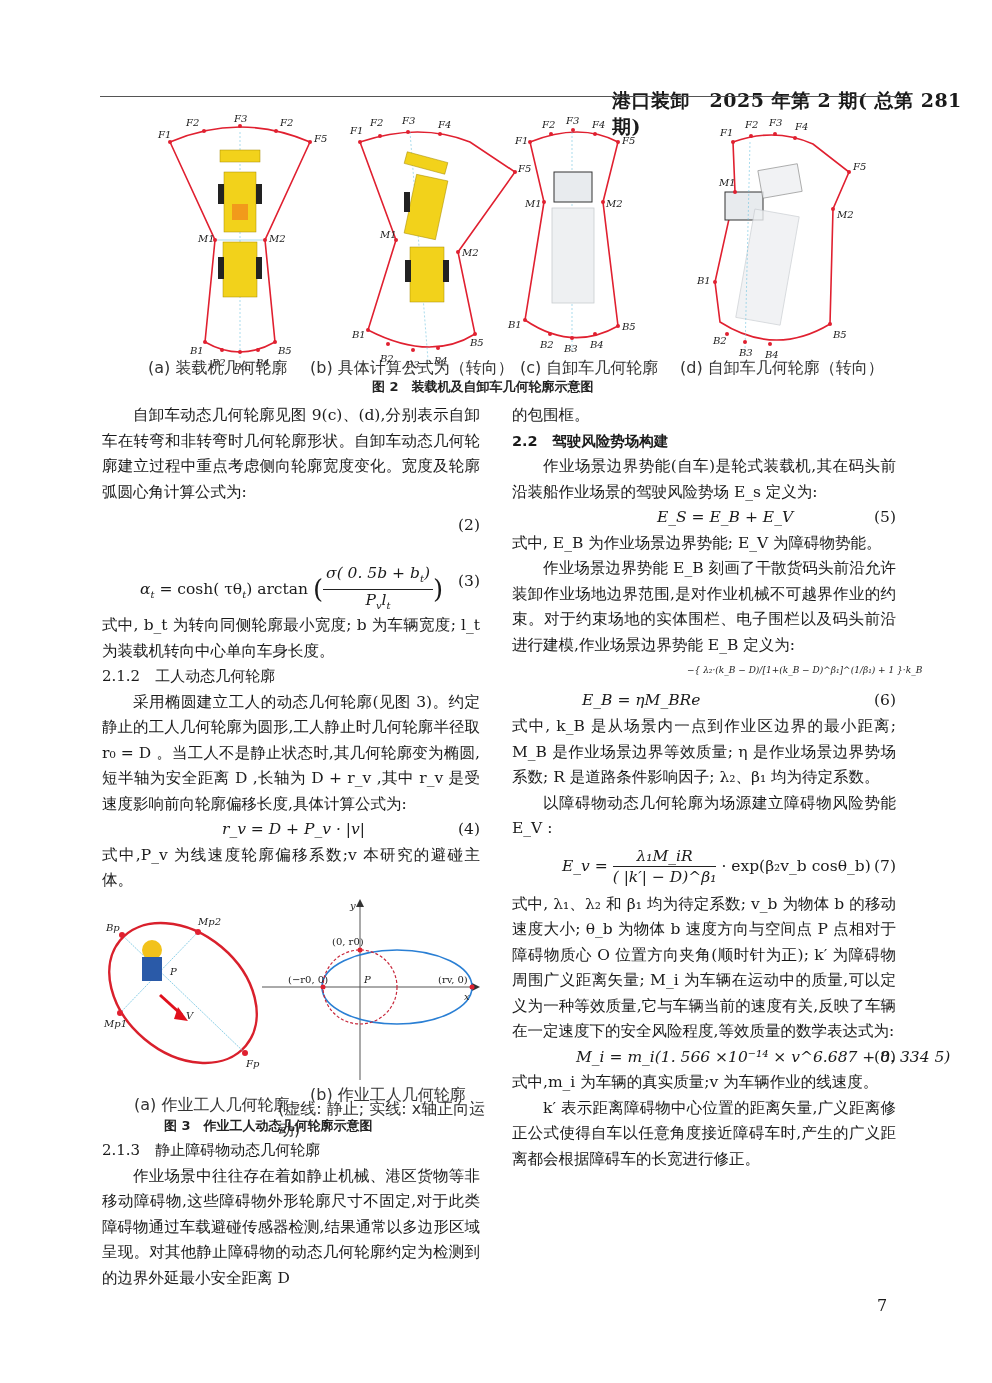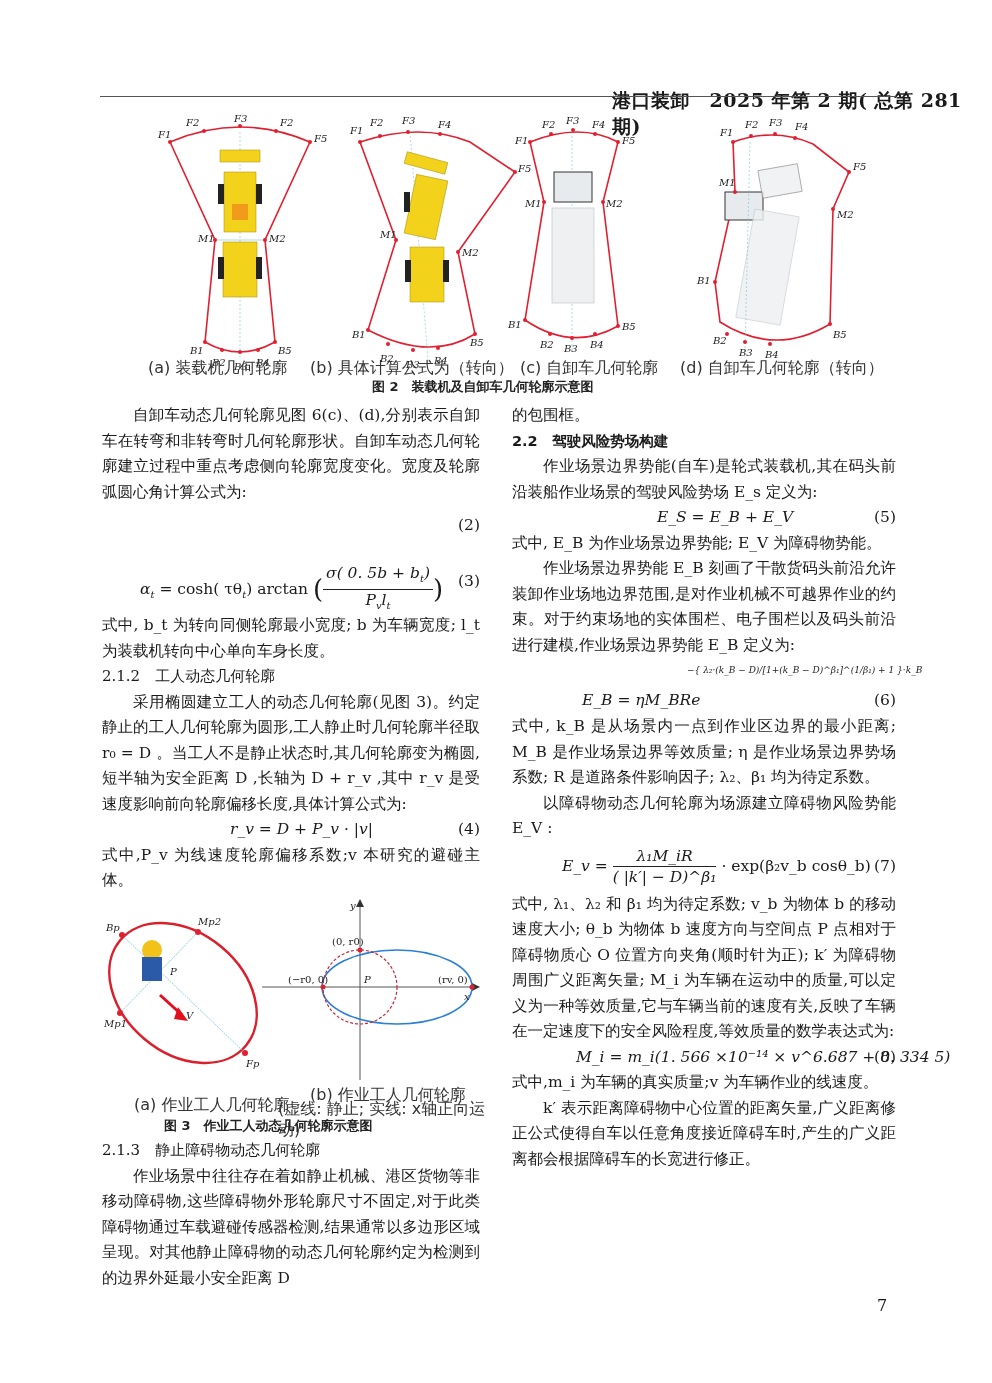--- a/index.html
+++ b/index.html
@@ -188,36 +188,36 @@
     </g>
   </svg>
 </div>
 <div class="fig-sublabel" style="left:148px; top:358px;">(a) 装载机几何轮廓</div>
 <div class="fig-sublabel" style="left:310px; top:358px;">(b) 具体计算公式为（转向）</div>
 <div class="fig-sublabel" style="left:520px; top:358px;">(c) 自卸车几何轮廓</div>
 <div class="fig-sublabel" style="left:680px; top:358px;">(d) 自卸车几何轮廓（转向）</div>
 <div class="fig-caption" style="left:372px; top:378px;">图 2　装载机及自卸车几何轮廓示意图</div>
 
 <div class="col" style="left:102px; top:403px; width:378px;">
-  <p class="indent">自卸车动态几何轮廓见图 6(c)、(d),分别表示自卸车在转弯和非转弯时几何轮廓形状。自卸车动态几何轮廓建立过程中重点考虑侧向轮廓宽度变化。宽度及轮廓弧圆心角计算公式为:</p>
+  <p class="indent">自卸车动态几何轮廓见图 9(c)、(d),分别表示自卸车在转弯和非转弯时几何轮廓形状。自卸车动态几何轮廓建立过程中重点考虑侧向轮廓宽度变化。宽度及轮廓弧圆心角计算公式为:</p>
   <div class="eq" style="height:42px;">
     <span class="num" style="top:8px;">(2)</span>
   </div>
   <div class="eq" style="height:58px; margin-top:8px;">
     <span class="body" style="left:38px; top:8px;">
       <span>α</span><sub>t</sub><span style="font-style:normal"> = cosh( τθ</span><sub>t</sub><span style="font-style:normal">) arctan</span>
       <span style="font-size:26px; font-style:normal; vertical-align:middle;">(</span><span class="frac"><span class="n"><span>σ( 0. 5b + b</span><sub>t</sub><span>)</span></span><span class="d"><span>P</span><sub>v</sub><span>l</span><sub>t</sub></span></span><span style="font-size:26px; font-style:normal; vertical-align:middle;">)</span>
     </span>
     <span class="num" style="top:14px;">(3)</span>
   </div>
   <p>式中, b_t 为转向同侧轮廓最小宽度; b 为车辆宽度; l_t 为装载机转向中心单向车身长度。</p>
   <p class="sec">2.1.2　工人动态几何轮廓</p>
   <p class="indent">采用椭圆建立工人的动态几何轮廓(见图 3)。约定静止的工人几何轮廓为圆形,工人静止时几何轮廓半径取 r₀ = D 。当工人不是静止状态时,其几何轮廓变为椭圆,短半轴为安全距离 D ,长轴为 D + r_v ,其中 r_v 是受速度影响前向轮廓偏移长度,具体计算公式为:</p>
   <div class="eq">
-    <span class="body" style="left:120px;margin-left:8px;">r_v = D + P_v · |v|</span>
+    <span class="body" style="left:120px;">r_v = D + P_v · |v|</span>
     <span class="num">(4)</span>
   </div>
   <p>式中,P_v 为线速度轮廓偏移系数;v 本研究的避碰主体。</p>
 </div>
 
 <div class="fig3">
   <svg width="400" height="200" viewBox="0 0 400 200">
     <g>
       <ellipse cx="83" cy="98" rx="82" ry="60" transform="rotate(40 83 98)" fill="none" stroke="#d9202c" stroke-width="2.5"></ellipse>
       <line x1="22" y1="40" x2="145" y2="158" stroke="#6fc3df" stroke-width="0.8" stroke-dasharray="2,1"></line>

